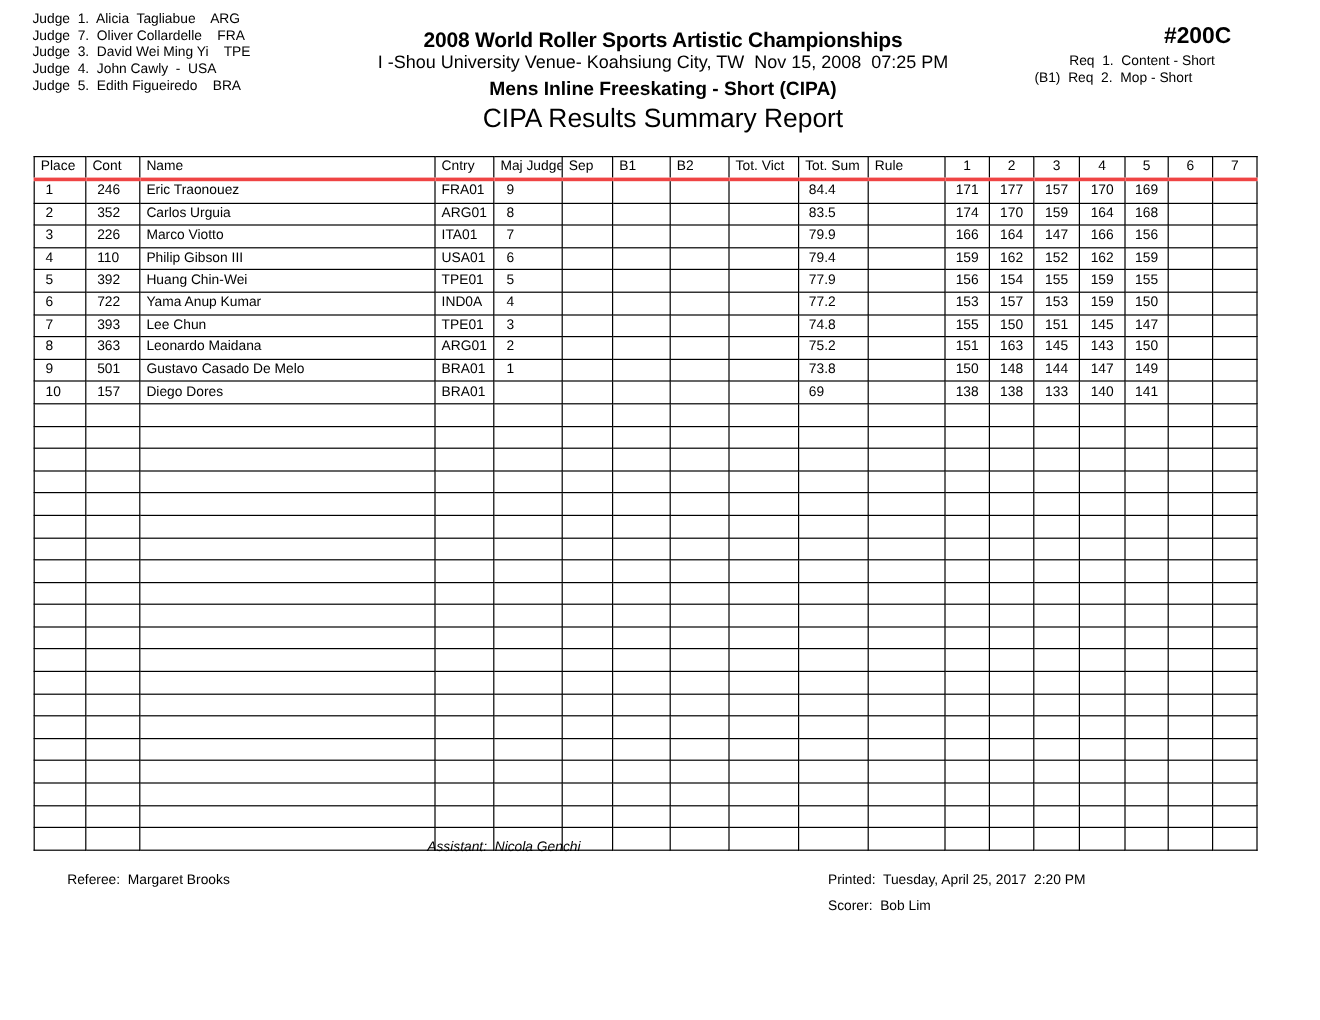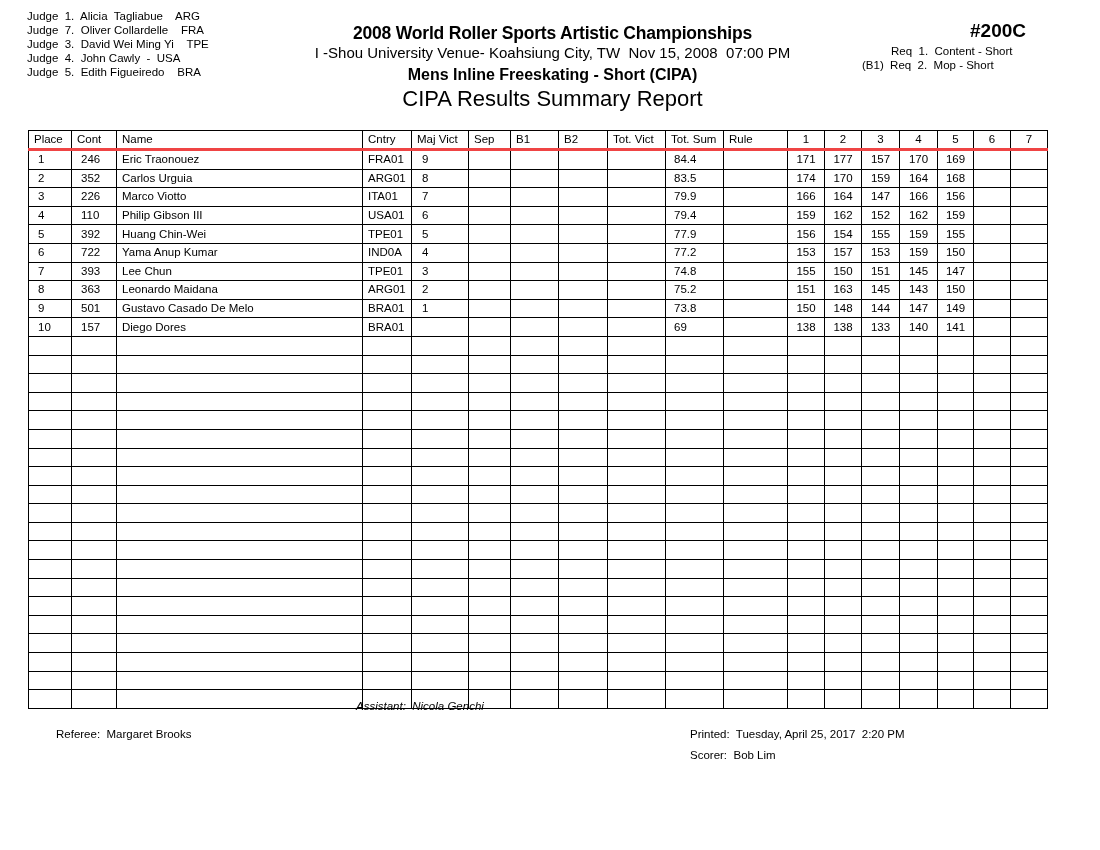--- a/index.html
+++ b/index.html
@@ -33,21 +33,21 @@
 <div class="judges">
   <div>Judge  1.  Alicia  Tagliabue    ARG</div>
   <div>Judge  7.  Oliver Collardelle    FRA</div>
   <div>Judge  3.  David Wei Ming Yi    TPE</div>
   <div>Judge  4.  John Cawly  -  USA</div>
   <div>Judge  5.  Edith Figueiredo    BRA</div>
 </div>
 
 <div class="title-block">
   <div class="t1">2008 World Roller Sports Artistic Championships</div>
-  <div class="t2">I -Shou University Venue- Koahsiung City, TW  Nov 15, 2008  07:00 PM</div>
+  <div class="t2">I -Shou University Venue- Koahsiung City, TW  Nov 15, 2008  07:25 PM</div>
   <div class="t3">Mens Inline Freeskating - Short (CIPA)</div>
   <div class="t4">CIPA Results Summary Report</div>
 </div>
 
 <div class="event-num">#200C</div>
 <div class="reqs">
   <div class="r1">Req  1.  Content - Short</div>
   <div>(B1)  Req  2.  Mop - Short</div>
 </div>
 
@@ -71,21 +71,21 @@
     <col style="width:36px">
       <col style="width:37px">
       <col style="width:37px">
   </colgroup>
   <thead>
     <tr>
       <th>Place</th>
       <th>Cont</th>
       <th>Name</th>
       <th>Cntry</th>
-      <th>Maj Vict</th>
+      <th>Maj Judge</th>
       <th>Sep</th>
       <th>B1</th>
       <th>B2</th>
       <th>Tot. Vict</th>
       <th>Tot. Sum</th>
       <th>Rule</th>
       <th class="jc">1</th>
       <th class="jc">2</th>
       <th class="jc">3</th>
       <th class="jc">4</th>

